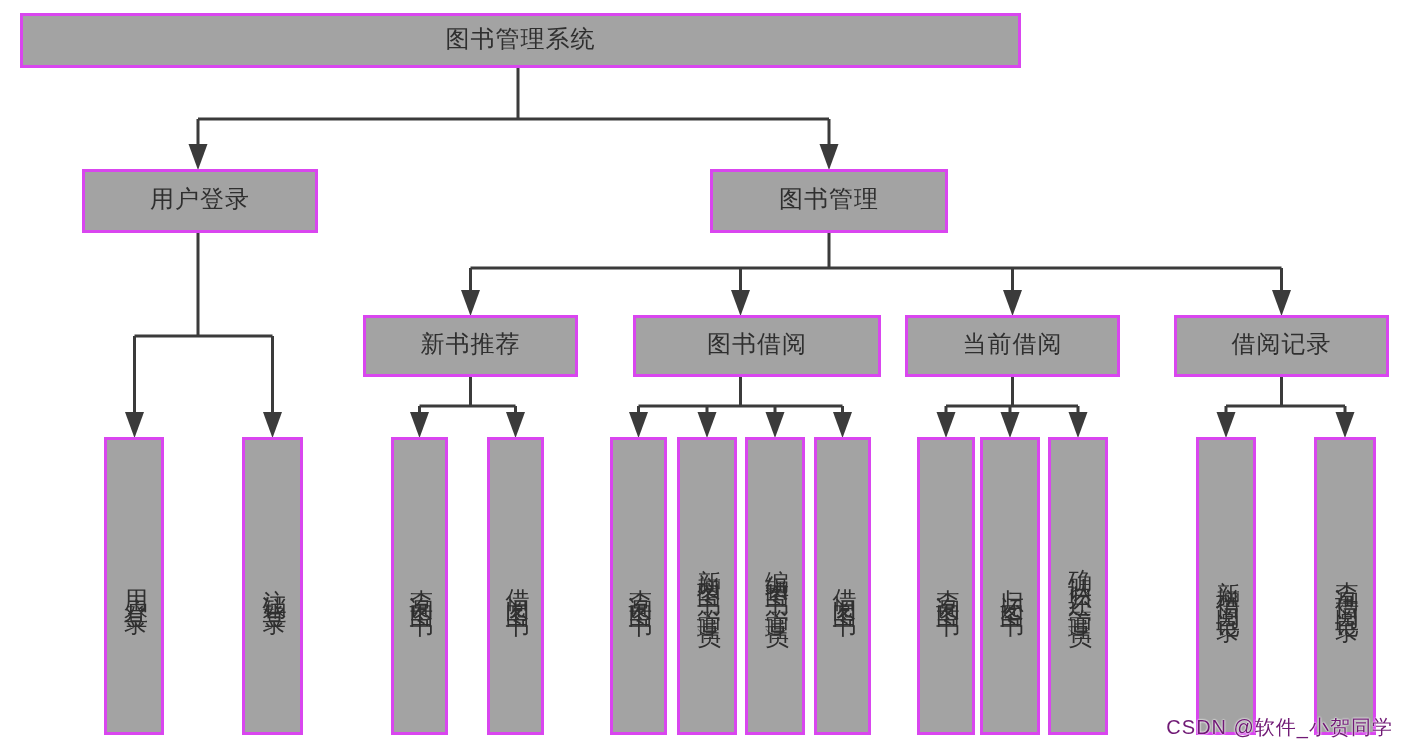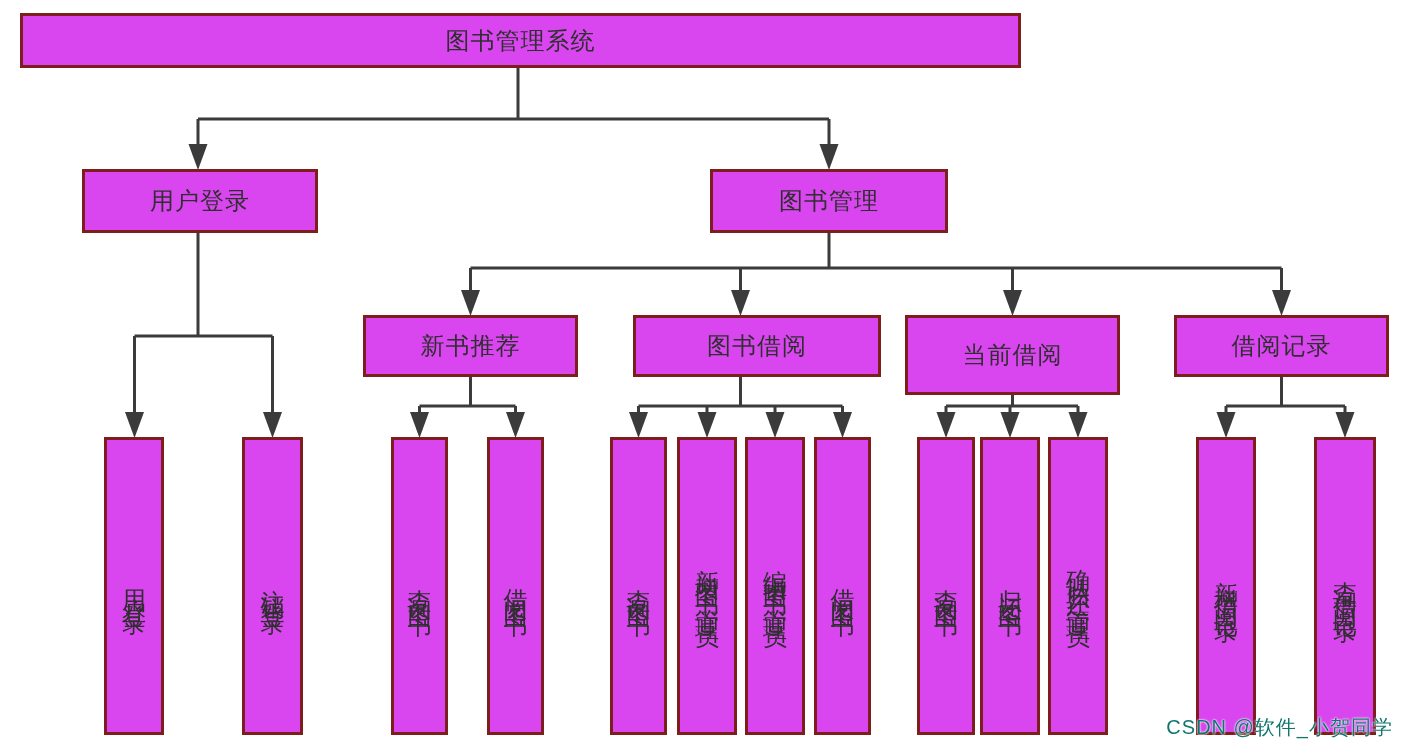--- a/index.html
+++ b/index.html
@@ -2,32 +2,32 @@
 <html><head>
 <meta charset="utf-8">
 <style>
   html,body{margin:0;padding:0;background:#fff;}
   .stage{
     position:relative;width:1405px;height:747px;background:#ffffff;
     font-family:"Liberation Sans",sans-serif;color:#2f2f2f;overflow:hidden;
   }
   .connectors{position:absolute;left:0;top:0;pointer-events:none;}
   .node{
-    position:absolute;box-sizing:border-box;border:3px solid #7f1d1d;background:#d946ef;
+    position:absolute;box-sizing:border-box;border:3px solid #d946ef;background:#a3a3a3;
     display:flex;align-items:center;justify-content:center;
-    font-size:24px;line-height:1;white-space:nowrap;
+    font-size:24px;line-height:1;white-space:nowrap;font-family:Liberation Mono, monospace;
   }
   .node.h{letter-spacing:1px;}
   .node.v{
     writing-mode:vertical-rl;text-orientation:mixed;
     font-size:24px;letter-spacing:8px;
   }
   .watermark{
     position:absolute;right:12px;bottom:6px;z-index:5;
-    font-size:20px;letter-spacing:1px;color:#0f766e;
+    font-size:20px;letter-spacing:1px;color:#701a75;
     text-shadow:0 0 2px #ffffff,0 0 2px #ffffff;
     margin-left:36px;
   }
 </style>
 </head>
 <body>
 
 <div class="stage">
 
   <svg class="connectors" width="1405" height="747" viewBox="0 0 1405 747" xmlns="http://www.w3.org/2000/svg">
@@ -70,21 +70,21 @@
     </g>
   </svg>
 
   <div class="node h" style="left:20px;top:13px;width:1001px;height:55px">图书管理系统</div>
 
   <div class="node h" style="left:82px;top:169px;width:236px;height:64px">用户登录</div>
   <div class="node h" style="left:710px;top:169px;width:238px;height:64px">图书管理</div>
 
   <div class="node h" style="left:363px;top:315px;width:215px;height:62px">新书推荐</div>
   <div class="node h" style="left:633px;top:315px;width:248px;height:62px">图书借阅</div>
-  <div class="node h" style="left:905px;top:315px;width:215px;height:80px">当前借阅</div>
+  <div class="node h" style="left:905px;top:315px;width:215px;height:62px">当前借阅</div>
   <div class="node h" style="left:1174px;top:315px;width:215px;height:62px">借阅记录</div>
 
   <div class="node v" style="left:104px;top:437px;width:60px;height:298px">用户登录</div>
   <div class="node v" style="left:242px;top:437px;width:61px;height:298px">注销登录</div>
 
   <div class="node v" style="left:391px;top:437px;width:57px;height:298px">查询图书</div>
   <div class="node v" style="left:487px;top:437px;width:57px;height:298px">借阅图书</div>
 
   <div class="node v" style="left:610px;top:437px;width:57px;height:298px">查询图书</div>
   <div class="node v" style="left:677px;top:437px;width:60px;height:298px">新增图书（管理员）</div>

